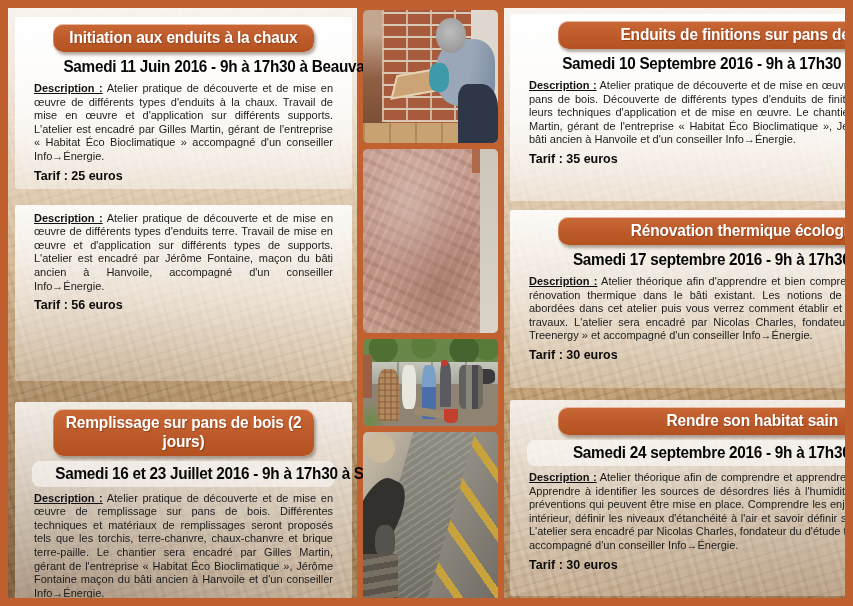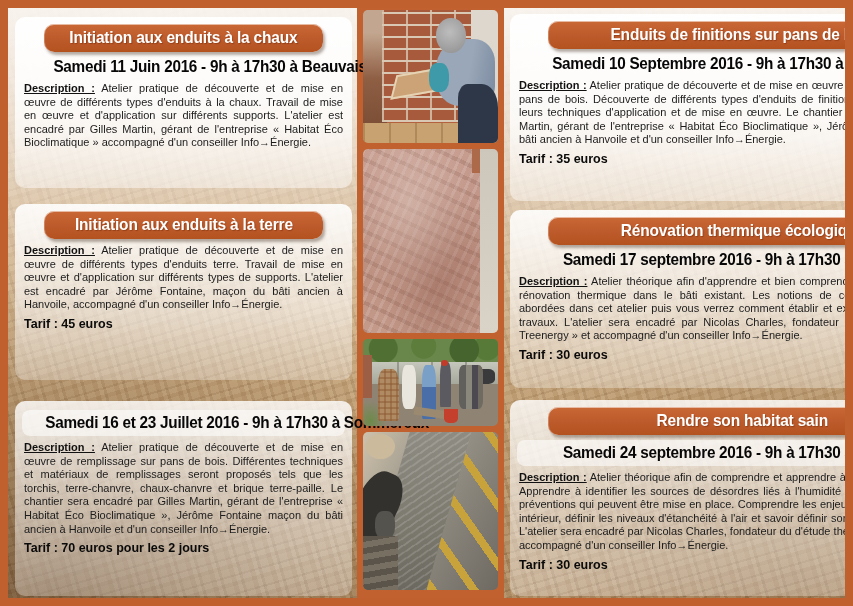--- a/index.html
+++ b/index.html
@@ -20,21 +20,21 @@
         rgba(110,74,40,0.2) 9px 12px, rgba(205,176,138,0.22) 12px 20px),
       repeating-linear-gradient(-16deg, rgba(132,92,52,0.2) 0 4px, rgba(230,207,174,0.22) 4px 9px,
         rgba(92,60,32,0.2) 9px 11px, rgba(208,180,142,0.2) 11px 18px),
       #c8a87d;
   }
   .content{position:absolute;inset:0;z-index:1;display:grid;grid-template-columns:349px 147px auto;}
   .col{position:relative;}
   .col.left{padding:0 5px 0 7px;}
   .col.right{padding:0 5px 0 6px;}
 
-  .panel{position:relative;border-radius:10px;padding:7px 9px 4px;box-sizing:border-box;}
+  .panel{position:relative;border-radius:2px;padding:7px 19px 4px;box-sizing:border-box;}
   .panel.op1{background:linear-gradient(180deg, rgba(255,255,255,0.97) 0%, rgba(255,255,255,0.82) 55%, rgba(255,255,255,0.45) 100%);}
   .panel.op2{background:linear-gradient(180deg, rgba(255,255,255,0.9) 0%, rgba(255,255,255,0.6) 55%, rgba(255,255,255,0.3) 100%);}
   .panel.op3{background:linear-gradient(180deg, rgba(255,255,255,0.82) 0%, rgba(255,255,255,0.52) 55%, rgba(255,255,255,0.3) 100%);}
   .p1{margin-top:9px;min-height:171px;}
   .p2{margin-top:16px;min-height:176px;}
   .p3{margin-top:21px;min-height:195px;}
   .p4{margin-top:6px;min-height:187px;}
   .p5{margin-top:9px;min-height:178px;}
   .p6{margin-top:12px;min-height:196px;}
 
@@ -135,29 +135,30 @@
 <div class="page">
   <div class="bg"></div>
   <div class="content">
 
     <div class="col left">
 
       <section class="panel op1 p1">
         <h2 class="title-btn"><span class="cond">Initiation aux enduits à la chaux</span></h2>
         <h3 class="date"><span class="cond">Samedi 11 Juin 2016 - 9h à 17h30 à Beauvais</span></h3>
         <p class="desc"><b>Description :</b> <span>Atelier pratique de découverte et de mise en œuvre de différents types d'enduits à la chaux. Travail de mise en œuvre et d'application sur différents supports. L'atelier est encadré par Gilles Martin, gérant de l'entreprise « Habitat Éco Bioclimatique » accompagné d'un conseiller Info→Énergie.</span></p>
+        <p class="tarif">Tarif : 25 euros</p>
       </section>
 
       <section class="panel op2 p2">
-        <h2 class="title-btn"><span class="cond">Initiation aux enduits à la terre</span></h2>
         <p class="desc"><b>Description :</b> <span>Atelier pratique de découverte et de mise en œuvre de différents types d'enduits terre. Travail de mise en œuvre et d'application sur différents types de supports. L'atelier est encadré par Jérôme Fontaine, maçon du bâti ancien à Hanvoile, accompagné d'un conseiller Info→Énergie.</span></p>
-        <p class="tarif">Tarif : 45 euros</p>
+        <p class="tarif">Tarif : 56 euros</p>
       </section>
 
       <section class="panel op3 p3">
+        <h2 class="title-btn"><span class="cond">Remplissage sur pans de bois (2 jours)</span></h2>
         <h3 class="date banner"><span class="cond">Samedi 16 et 23 Juillet 2016 - 9h à 17h30 à Sommereux</span></h3>
         <p class="desc"><b>Description :</b> <span>Atelier pratique de découverte et de mise en œuvre de remplissage sur pans de bois. Différentes techniques et matériaux de remplissages seront proposés tels que les torchis, terre-chanvre, chaux-chanvre et brique terre-paille. Le chantier sera encadré par Gilles Martin, gérant de l'entreprise « Habitat Éco Bioclimatique », Jérôme Fontaine maçon du bâti ancien à Hanvoile et d'un conseiller Info→Énergie.</span></p>
         <p class="tarif">Tarif : 70 euros pour les 2 jours</p>
       </section>
 
     </div>
 
     <div class="strip">
 
       <div class="photo ph1" title="Personne appliquant un enduit terre sur un mur de briques">

